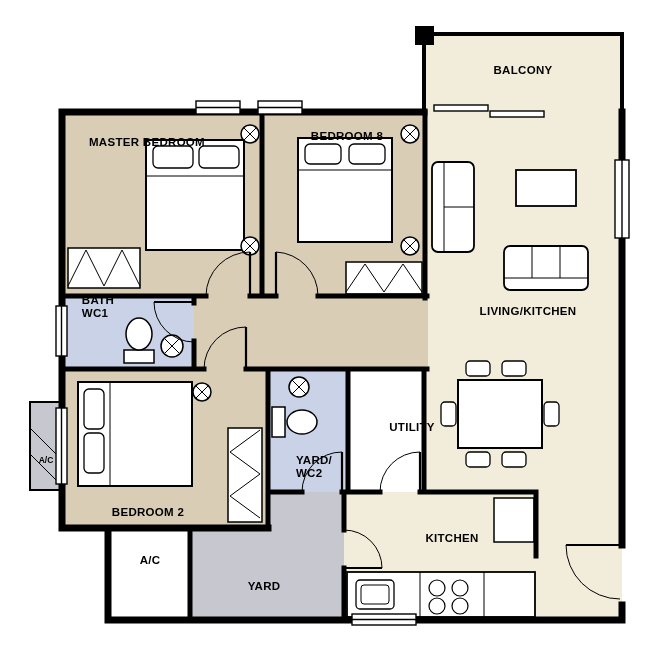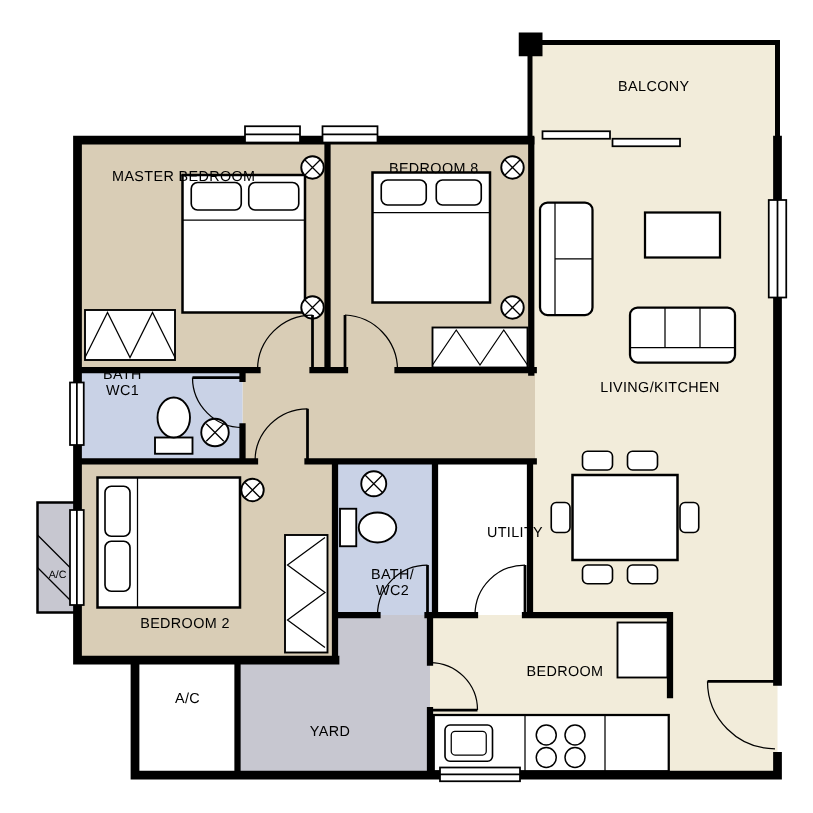--- a/index.html
+++ b/index.html
@@ -9,26 +9,26 @@
     position: relative;
     width: 650px;
     height: 650px;
     background: #ffffff;
     overflow: hidden;
   }
   .stage svg { position: absolute; left: 0; top: 0; }
   .lbl {
     position: absolute;
     transform: translate(-50%, -50%);
-    font-weight: normal;
+    font-weight: bold;
     font-size: 11.5px;
     letter-spacing: 0.3px;
     color: #000;
     white-space: nowrap;
-    text-align: center;
+    text-align: left;
     line-height: 13px;
   }
   .lbl.small { font-size: 8.5px; letter-spacing: 0; }
 </style>
 </head>
 <body>
 
 <div class="stage">
 
 <svg width="650" height="650" viewBox="0 0 650 650">
@@ -231,24 +231,24 @@
 </svg>
 
   <div class="lbl" style="left:523px;top:70px">BALCONY</div>
   <div class="lbl" style="left:147px;top:142px">MASTER BEDROOM</div>
   <div class="lbl" style="left:347px;top:136px">BEDROOM 8</div>
   <div class="lbl" style="left:528px;top:311px">LIVING/KITCHEN</div>
   <div class="lbl" style="left:98px;top:307px">
     <div>BATH</div>
     <div>WC1</div>
   </div>
-  <div class="lbl" style="left:148px;top:500px">BEDROOM 2</div>
+  <div class="lbl" style="left:148px;top:512px">BEDROOM 2</div>
   <div class="lbl" style="left:314px;top:467px">
-    <div>BATH/</div>
+    <div>YARD/</div>
     <div>WC2</div>
   </div>
   <div class="lbl" style="left:412px;top:427px">UTILITY</div>
   <div class="lbl small" style="left:46px;top:460px">A/C</div>
   <div class="lbl" style="left:150px;top:560px">A/C</div>
   <div class="lbl" style="left:264px;top:586px">YARD</div>
-  <div class="lbl" style="left:452px;top:538px">BEDROOM</div>
+  <div class="lbl" style="left:452px;top:538px">KITCHEN</div>
 
 </div>
 
 </body></html>

